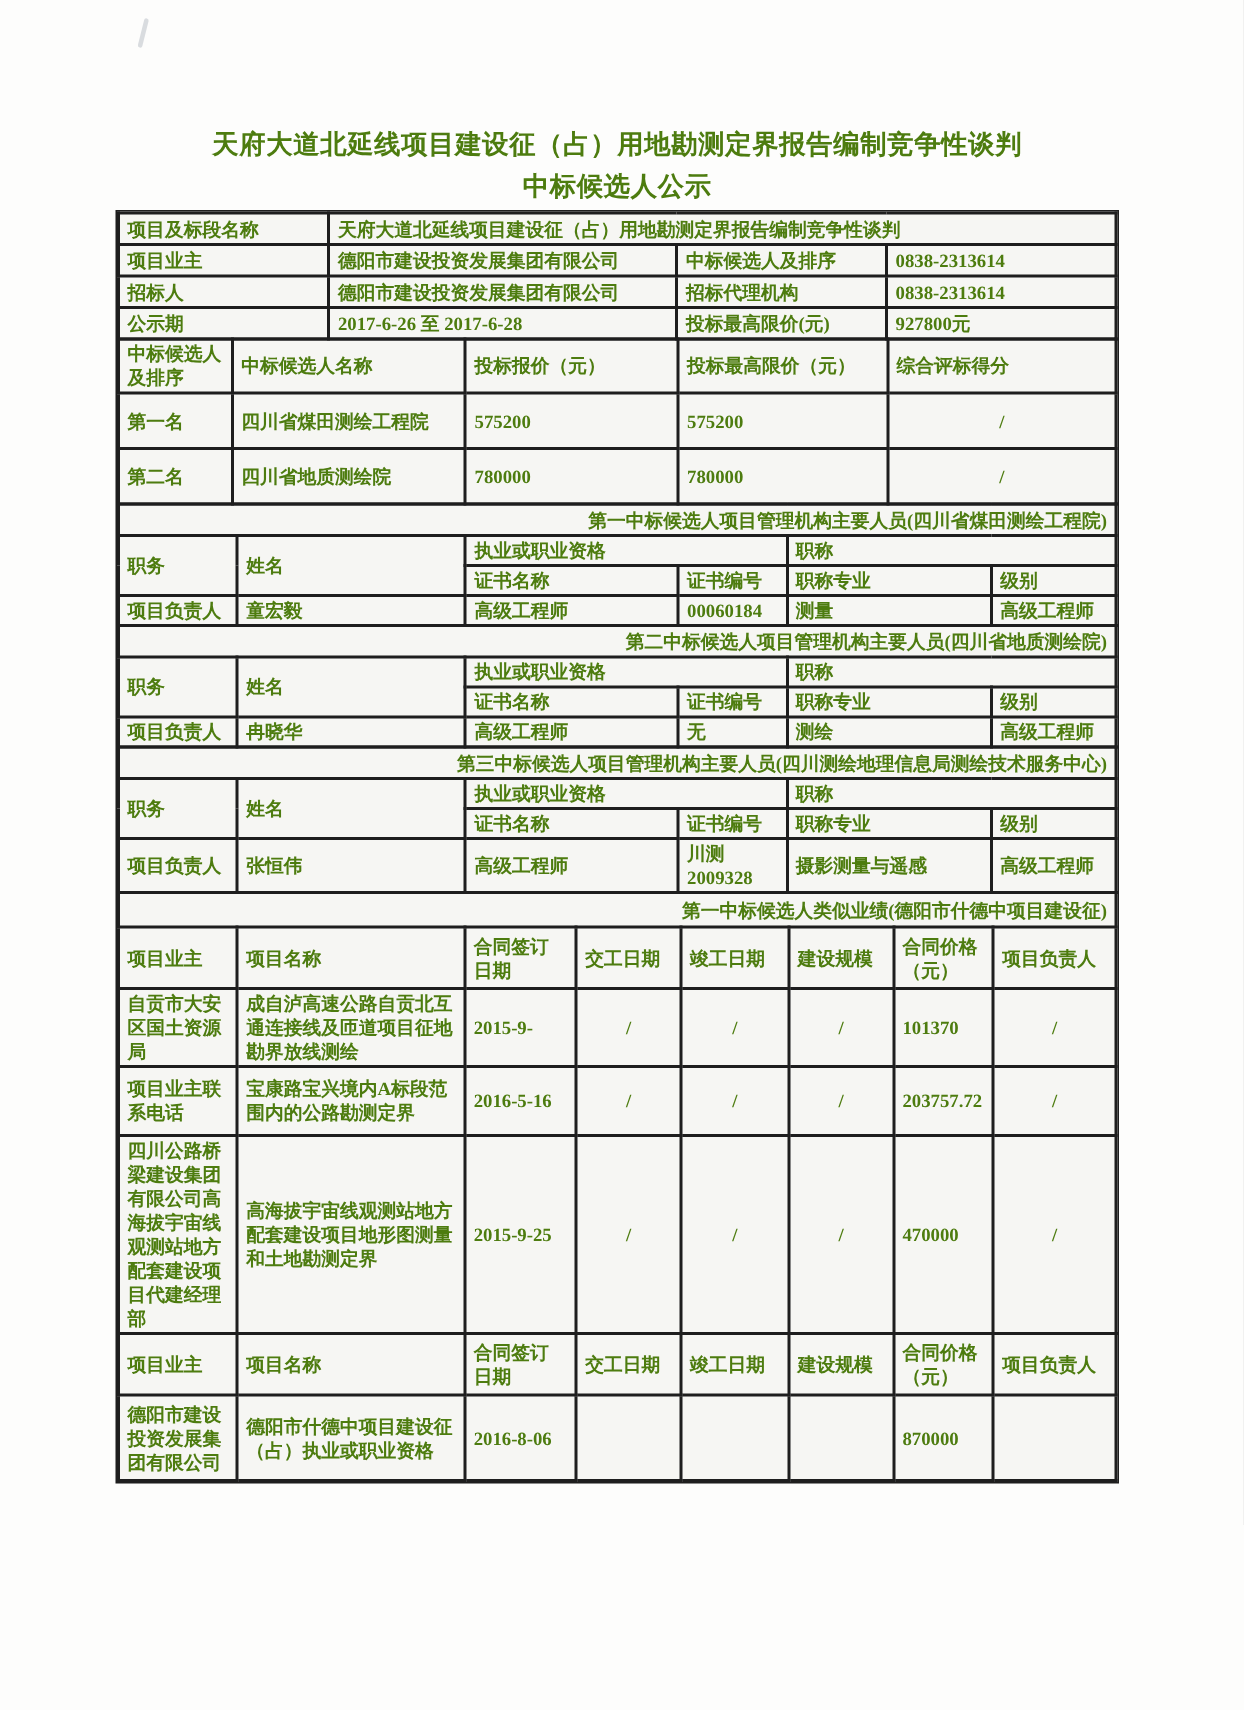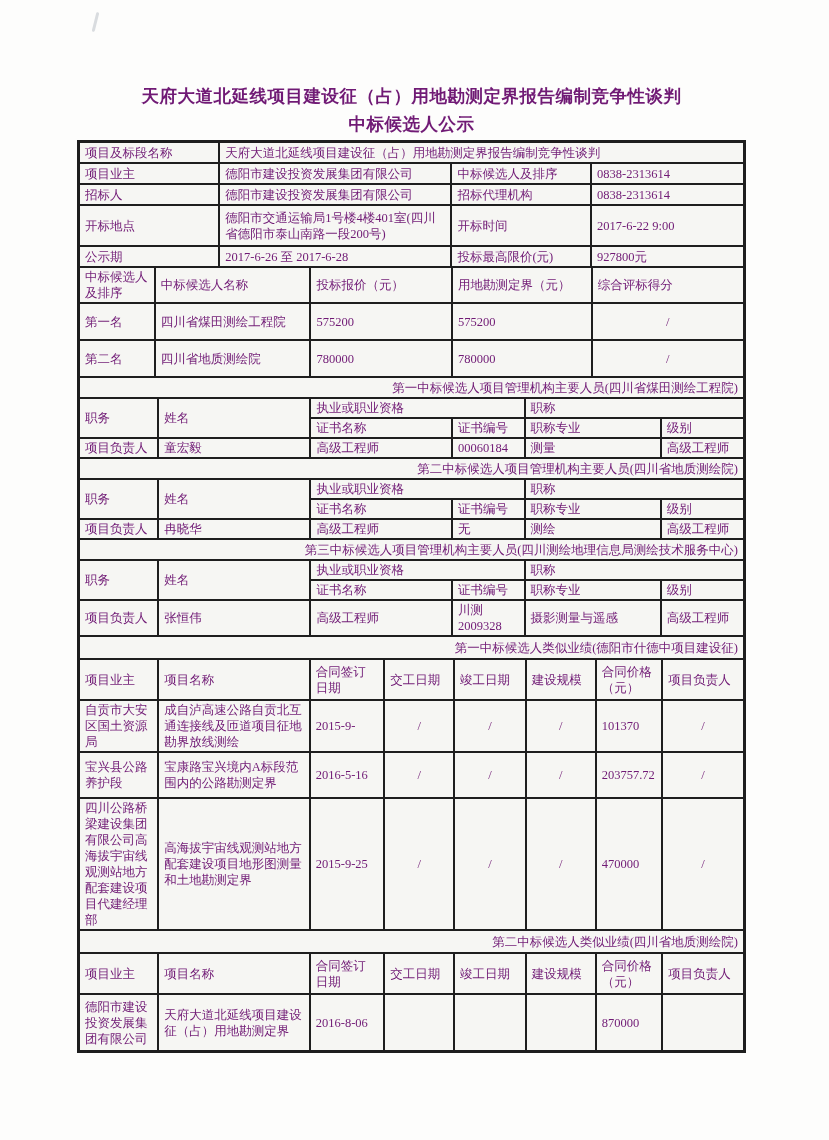--- a/index.html
+++ b/index.html
@@ -1,39 +1,39 @@
 <!DOCTYPE html>
 <html><head>
 <meta charset="utf-8">
 <style>
   html,body{margin:0;padding:0;background:#e9e9e9;}
   .page{
     position:relative;
     width:829px;height:1140px;
     background:#fdfdfc;
     font-family:"Liberation Serif","DejaVu Serif",serif;
-    color:#701a75;
+    color:#4d7c0f;
     overflow:hidden;
     margin:0 auto;
   }
   .smudge{
     position:absolute;left:94px;top:12px;width:3px;height:20px;
     background:#aeb3bd;opacity:.45;transform:rotate(14deg);border-radius:2px;
   }
   .doc-title{
     position:absolute;left:70px;top:82px;width:683px;
     margin:0;text-align:center;
     font-size:17.5px;font-weight:bold;line-height:1.62;letter-spacing:.5px;
   }
   .doc{
     position:absolute;left:77px;top:140px;width:667px;
     border:1px solid #1e1e1e;
     background:#f5f5f2;
   }
-  table.t{width:100%;border-collapse:collapse;table-layout:fixed;}
+  table.t{width:100%;border-collapse:collapse;table-layout:fixed;font-weight:bold;}
   table.t + table.t{margin-top:-2px;}
   table.t td{
     border:2px solid #1e1e1e;
     padding:1px 5px;
     font-size:12.5px;line-height:1.28;
     background:#f6f6f3;
     vertical-align:middle;
     word-break:break-word;
     overflow:hidden;
   }
@@ -84,26 +84,20 @@
         <td>德阳市建设投资发展集团有限公司</td>
         <td>中标候选人及排序</td>
         <td>0838-2313614</td>
       </tr>
       <tr class="h-std">
         <td>招标人</td>
         <td>德阳市建设投资发展集团有限公司</td>
         <td>招标代理机构</td>
         <td>0838-2313614</td>
       </tr>
-      <tr class="h-place">
-        <td>开标地点</td>
-        <td>德阳市交通运输局1号楼4楼401室(四川省德阳市泰山南路一段200号)</td>
-        <td>开标时间</td>
-        <td>2017-6-22 9:00</td>
-      </tr>
       <tr class="h-std">
         <td>公示期</td>
         <td>2017-6-26 至 2017-6-28</td>
         <td>投标最高限价(元)</td>
         <td>927800元</td>
       </tr>
     </tbody>
       </table>
 
     <table class="t">
@@ -112,21 +106,21 @@
           <col style="width:23.4%">
           <col style="width:21.3%">
           <col style="width:21%">
           <col style="width:22.9%">
         </colgroup>
       <tbody>
           <tr class="h-candhdr">
         <td>中标候选人及排序</td>
         <td>中标候选人名称</td>
         <td>投标报价（元）</td>
-        <td>用地勘测定界（元）</td>
+        <td>投标最高限价（元）</td>
         <td>综合评标得分</td>
       </tr>
       <tr class="h-cand">
         <td>第一名</td>
         <td>四川省煤田测绘工程院</td>
         <td>575200</td>
         <td>575200</td>
         <td class="c">/</td>
       </tr>
       <tr class="h-cand">
@@ -276,21 +270,21 @@
         <td>自贡市大安区国土资源局</td>
         <td>成自泸高速公路自贡北互通连接线及匝道项目征地勘界放线测绘</td>
         <td>2015-9-</td>
         <td class="c">/</td>
         <td class="c">/</td>
         <td class="c">/</td>
         <td>101370</td>
         <td class="c">/</td>
       </tr>
       <tr class="h-perf2">
-        <td>宝兴县公路养护段</td>
+        <td>项目业主联系电话</td>
         <td>宝康路宝兴境内A标段范围内的公路勘测定界</td>
         <td>2016-5-16</td>
         <td class="c">/</td>
         <td class="c">/</td>
         <td class="c">/</td>
         <td>203757.72</td>
         <td class="c">/</td>
       </tr>
       <tr class="h-perf3">
         <td>四川公路桥梁建设集团有限公司高海拔宇宙线观测站地方配套建设项目代建经理部</td>
@@ -310,36 +304,33 @@
           <col style="width:11.9%">
           <col style="width:22.8%">
           <col style="width:11.2%">
           <col style="width:10.5%">
           <col style="width:10.8%">
           <col style="width:10.5%">
           <col style="width:10%">
           <col style="width:12.3%">
         </colgroup>
       <tbody>
-          <tr>
-        <td class="sec" colspan="8" style="height:19px">第二中标候选人类似业绩(四川省地质测绘院)</td>
-      </tr>
       <tr class="h-perfhdr">
         <td>项目业主</td>
         <td>项目名称</td>
         <td>合同签订日期</td>
         <td>交工日期</td>
         <td>竣工日期</td>
         <td>建设规模</td>
         <td>合同价格（元）</td>
         <td>项目负责人</td>
       </tr>
       <tr class="h-perf4">
         <td>德阳市建设投资发展集团有限公司</td>
-        <td>天府大道北延线项目建设征（占）用地勘测定界</td>
+        <td>德阳市什德中项目建设征（占）执业或职业资格</td>
         <td>2016-8-06</td>
         <td class="c"></td>
         <td class="c"></td>
         <td class="c"></td>
         <td>870000</td>
         <td class="c"></td>
       </tr>
     </tbody>
       </table>
 

